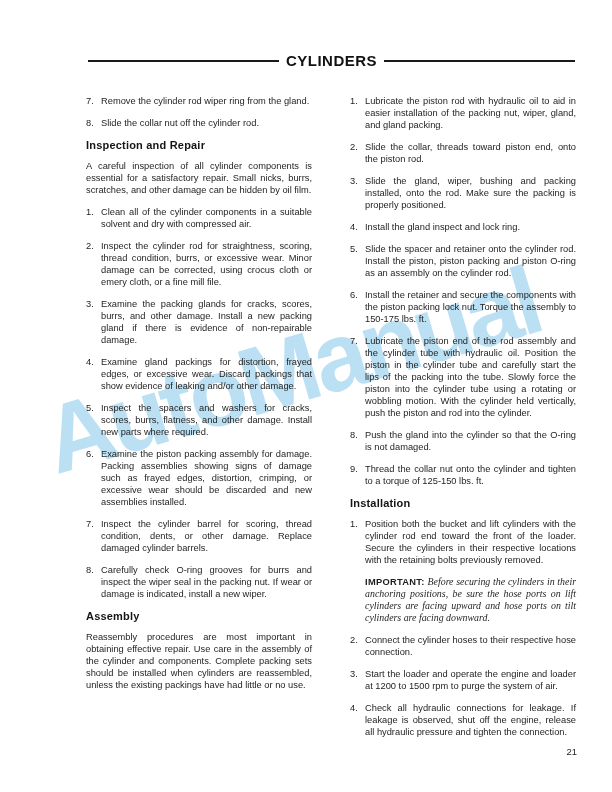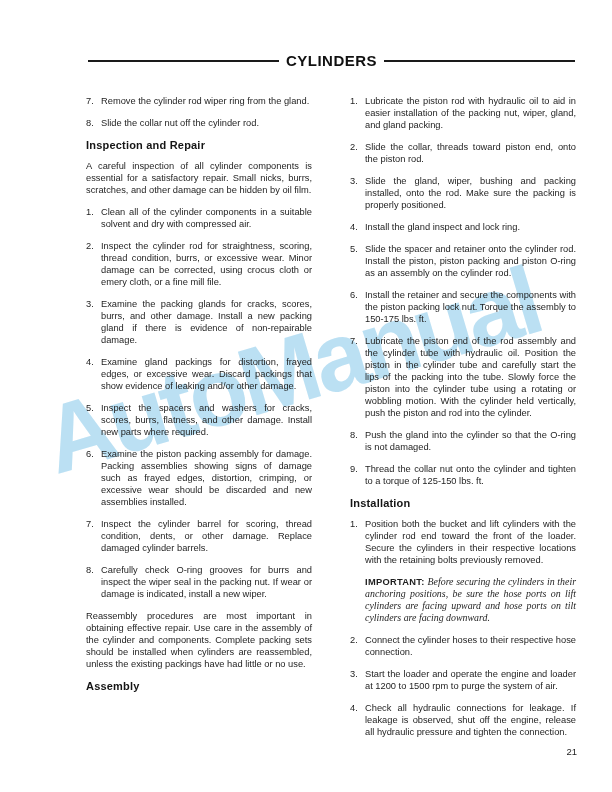--- a/index.html
+++ b/index.html
@@ -125,22 +125,22 @@
           <div class="item-text">Examine the piston packing assembly for damage. Packing assemblies showing signs of damage such as frayed edges, distortion, crimping, or excessive wear should be discarded and new assemblies installed.</div>
         </div>
         <div class="block item">
           <span class="item-num">7.</span>
           <div class="item-text">Inspect the cylinder barrel for scoring, thread condition, dents, or other damage. Replace damaged cylinder barrels.</div>
         </div>
         <div class="block item">
           <span class="item-num">8.</span>
           <div class="item-text">Carefully check O-ring grooves for burrs and inspect the wiper seal in the packing nut. If wear or damage is indicated, install a new wiper.</div>
         </div>
+        <div class="block heading">Assembly</div>
         <div class="block para">Reassembly procedures are most important in obtaining effective repair. Use care in the assembly of the cylinder and components. Complete packing sets should be installed when cylinders are reassembled, unless the existing packings have had little or no use.</div>
-        <div class="block heading">Assembly</div>
       </div>
     <div class="col" id="right-column">
         <div class="block item">
           <span class="item-num">1.</span>
           <div class="item-text">Lubricate the piston rod with hydraulic oil to aid in easier installation of the packing nut, wiper, gland, and gland packing.</div>
         </div>
         <div class="block item">
           <span class="item-num">2.</span>
           <div class="item-text">Slide the collar, threads toward piston end, onto the piston rod.</div>
         </div>

